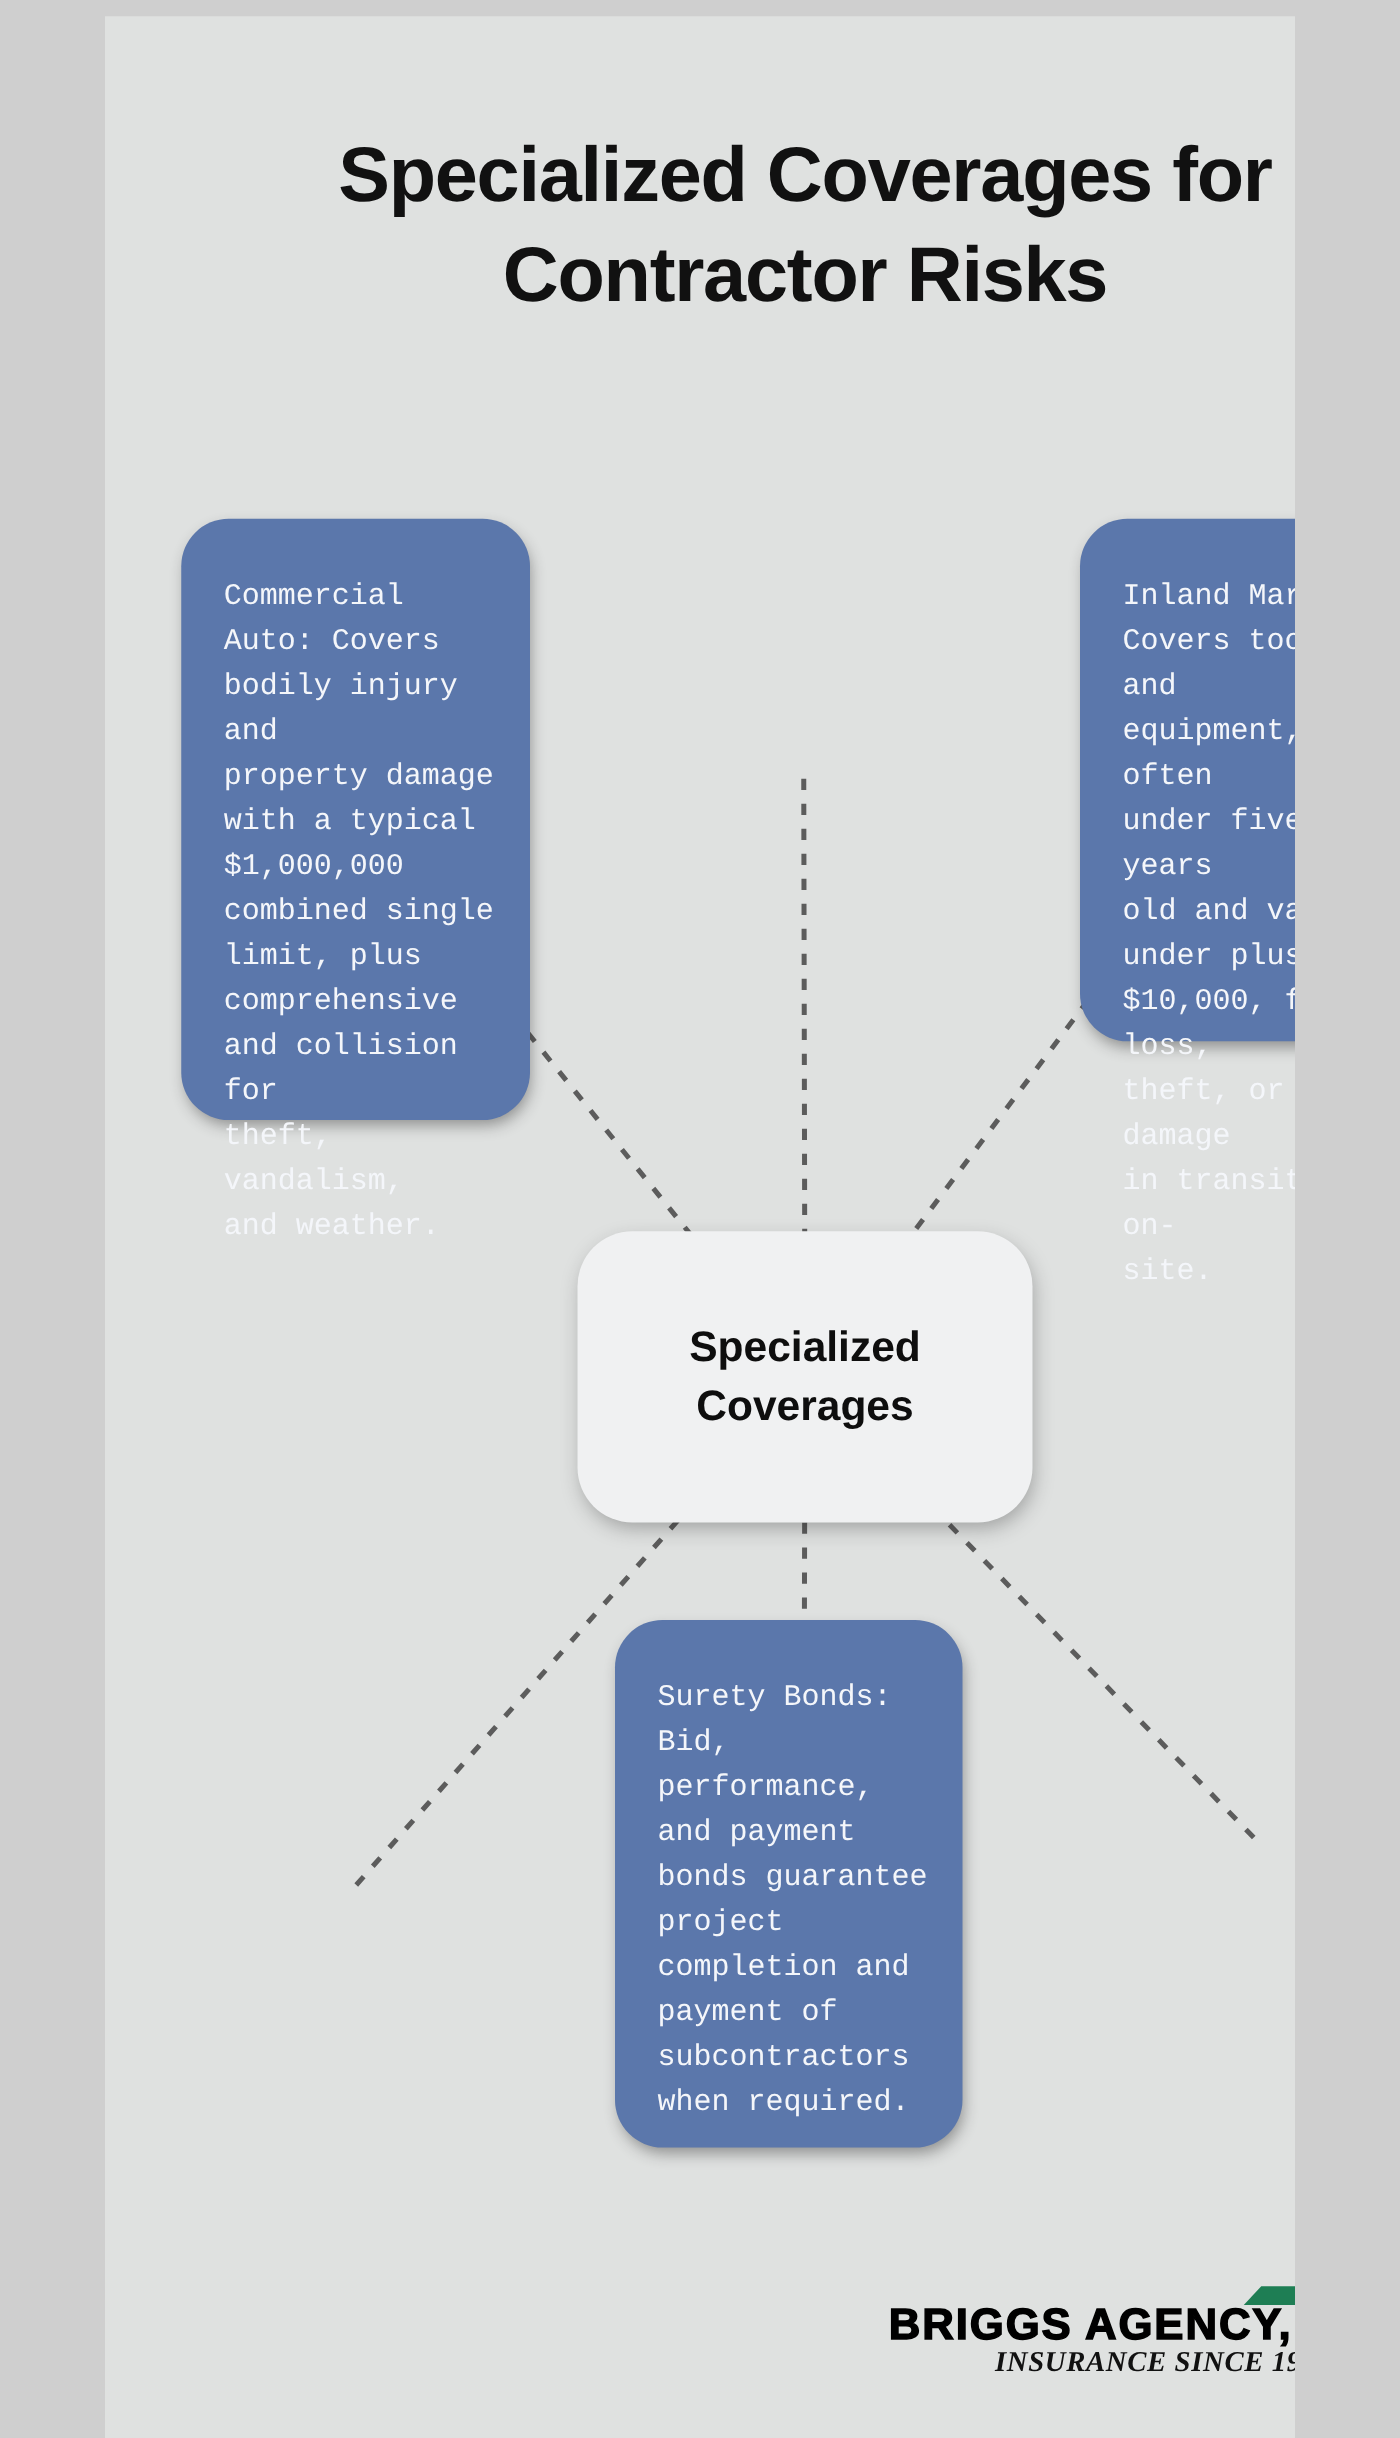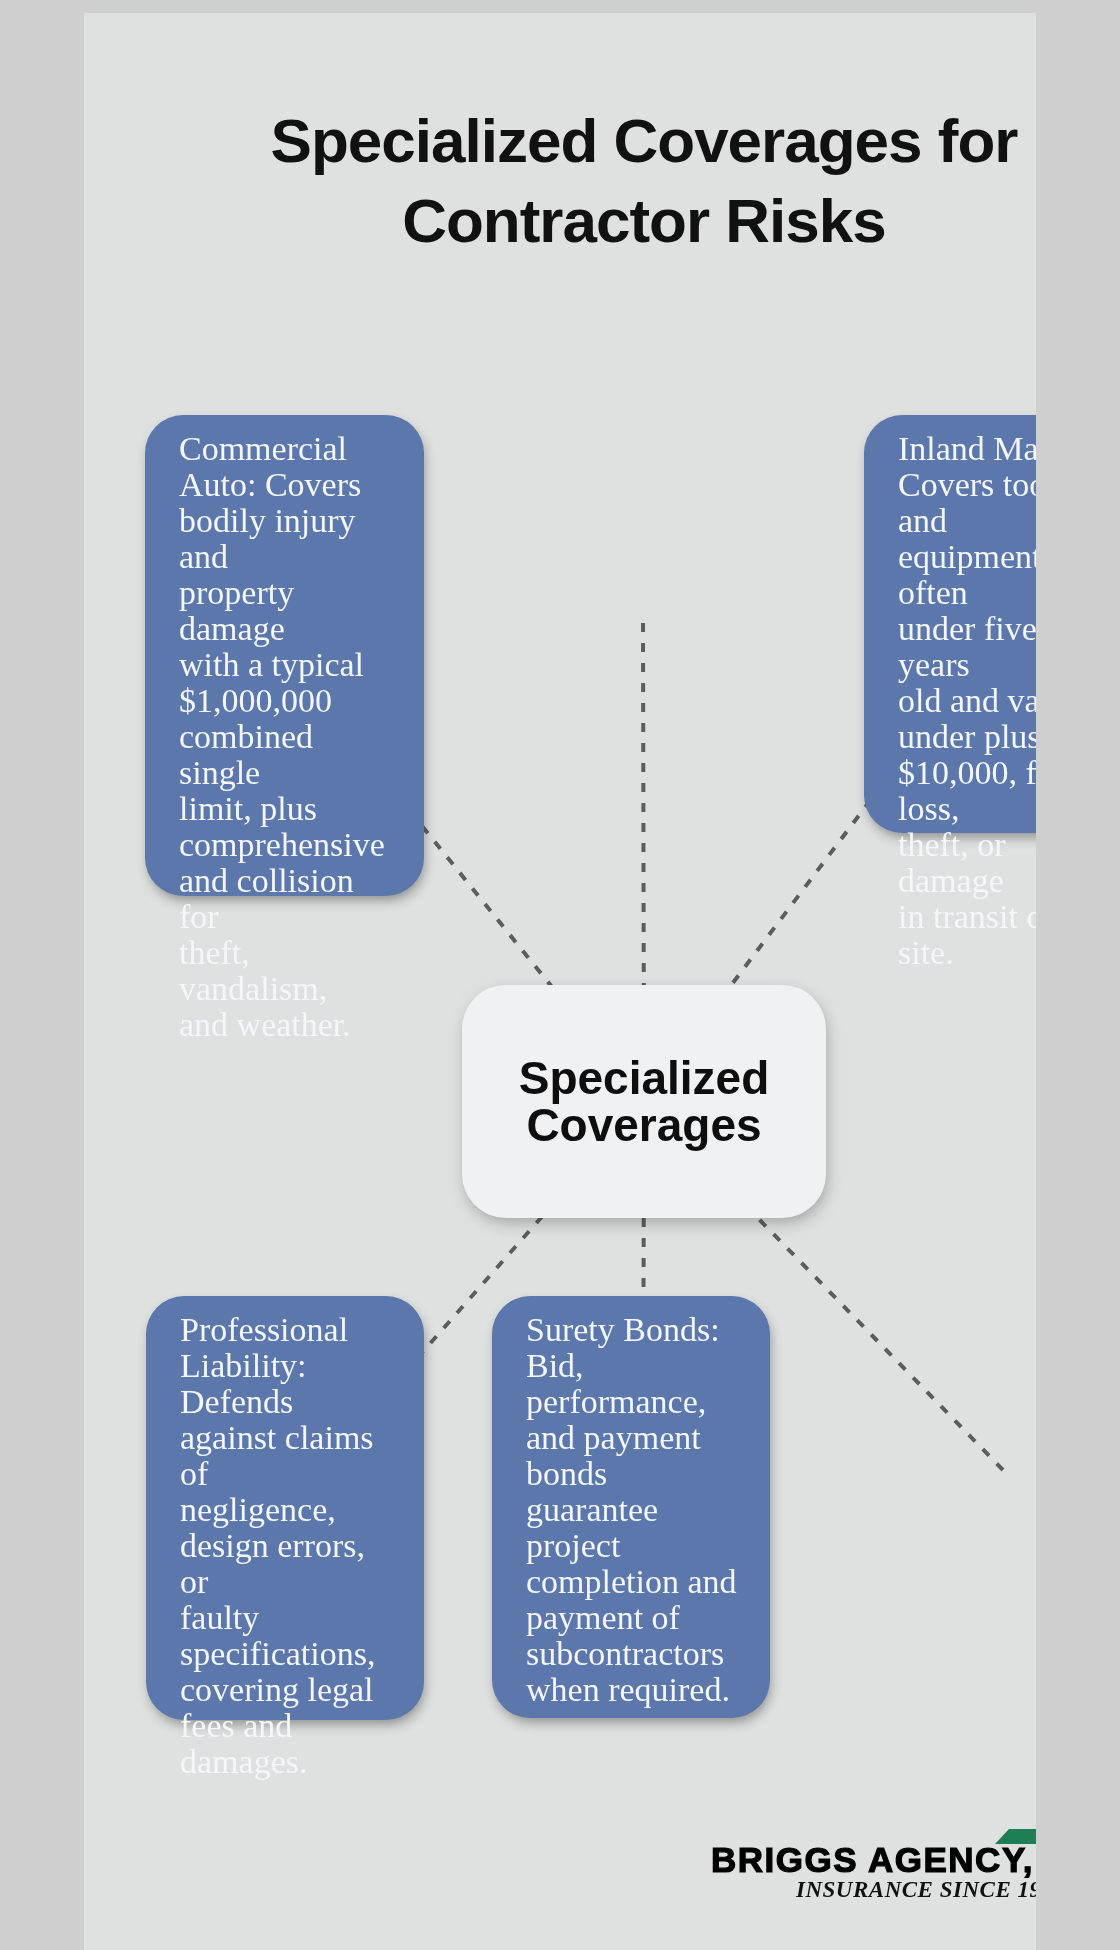--- a/index.html
+++ b/index.html
@@ -43,45 +43,45 @@
     stroke-dasharray:9 11;
   }
   .node{
     position:absolute;
     background:var(--node-fill);
     border-radius:38px;
     box-shadow:2px 6px 12px -2px rgba(40,40,40,0.45);
   }
   .node p{
     margin:0;
-    padding:16px 26px 0 34px;
+    padding:45px 26px 0 34px;
     color:var(--node-text);
-    font-size:34px;
+    font-size:24px;
     line-height:36px;
     white-space:pre-line;
-    font-family:Liberation Serif, serif;
+    font-family:Liberation Mono, monospace;
     font-weight:400;
   }
   .n1{left:61px;top:402px;width:279px;height:481px;}
   .n2{left:420px;top:402px;width:278px;height:416px;}
   .n3{left:780px;top:402px;width:278px;height:418px;}
   .n4{left:62px;top:1283px;width:278px;height:424px;}
   .n5{left:408px;top:1283px;width:278px;height:422px;}
   .n6{left:780px;top:1283px;width:278px;height:349px;}
   .hub{
     position:absolute;
     left:378px;top:972px;width:364px;height:233px;
     background:var(--hub-fill);
     border-radius:44px;
     box-shadow:2px 6px 16px -2px rgba(40,40,40,0.35);
     display:flex;align-items:center;justify-content:center;
   }
   .hub-label{
     text-align:center;
-    font-size:46px;
+    font-size:34px;
     font-weight:700;
     line-height:47px;
     color:var(--hub-text);
     white-space:pre-line;
     font-family:"Liberation Sans",sans-serif;
   }
   .footer{position:absolute;left:0;top:0;width:1120px;height:1950px;pointer-events:none;}
   .brand{
     position:absolute;
     left:627px;top:1827px;
@@ -144,32 +144,20 @@
 Covers tools and
 equipment, often
 under five years
 old and valued
 under plus
 $10,000, for loss,
 theft, or damage
 in transit or on-
 site.</p>
   </div>
-  <div class="node n4">
-    <p>Professional
-Liability: Defends
-against claims of
-negligence,
-design errors, or
-faulty
-specifications,
-covering legal
-fees and
-damages.</p>
-  </div>
   <div class="node n5">
     <p>Surety Bonds:
 Bid,
 performance,
 and payment
 bonds guarantee
 project
 completion and
 payment of
 subcontractors

